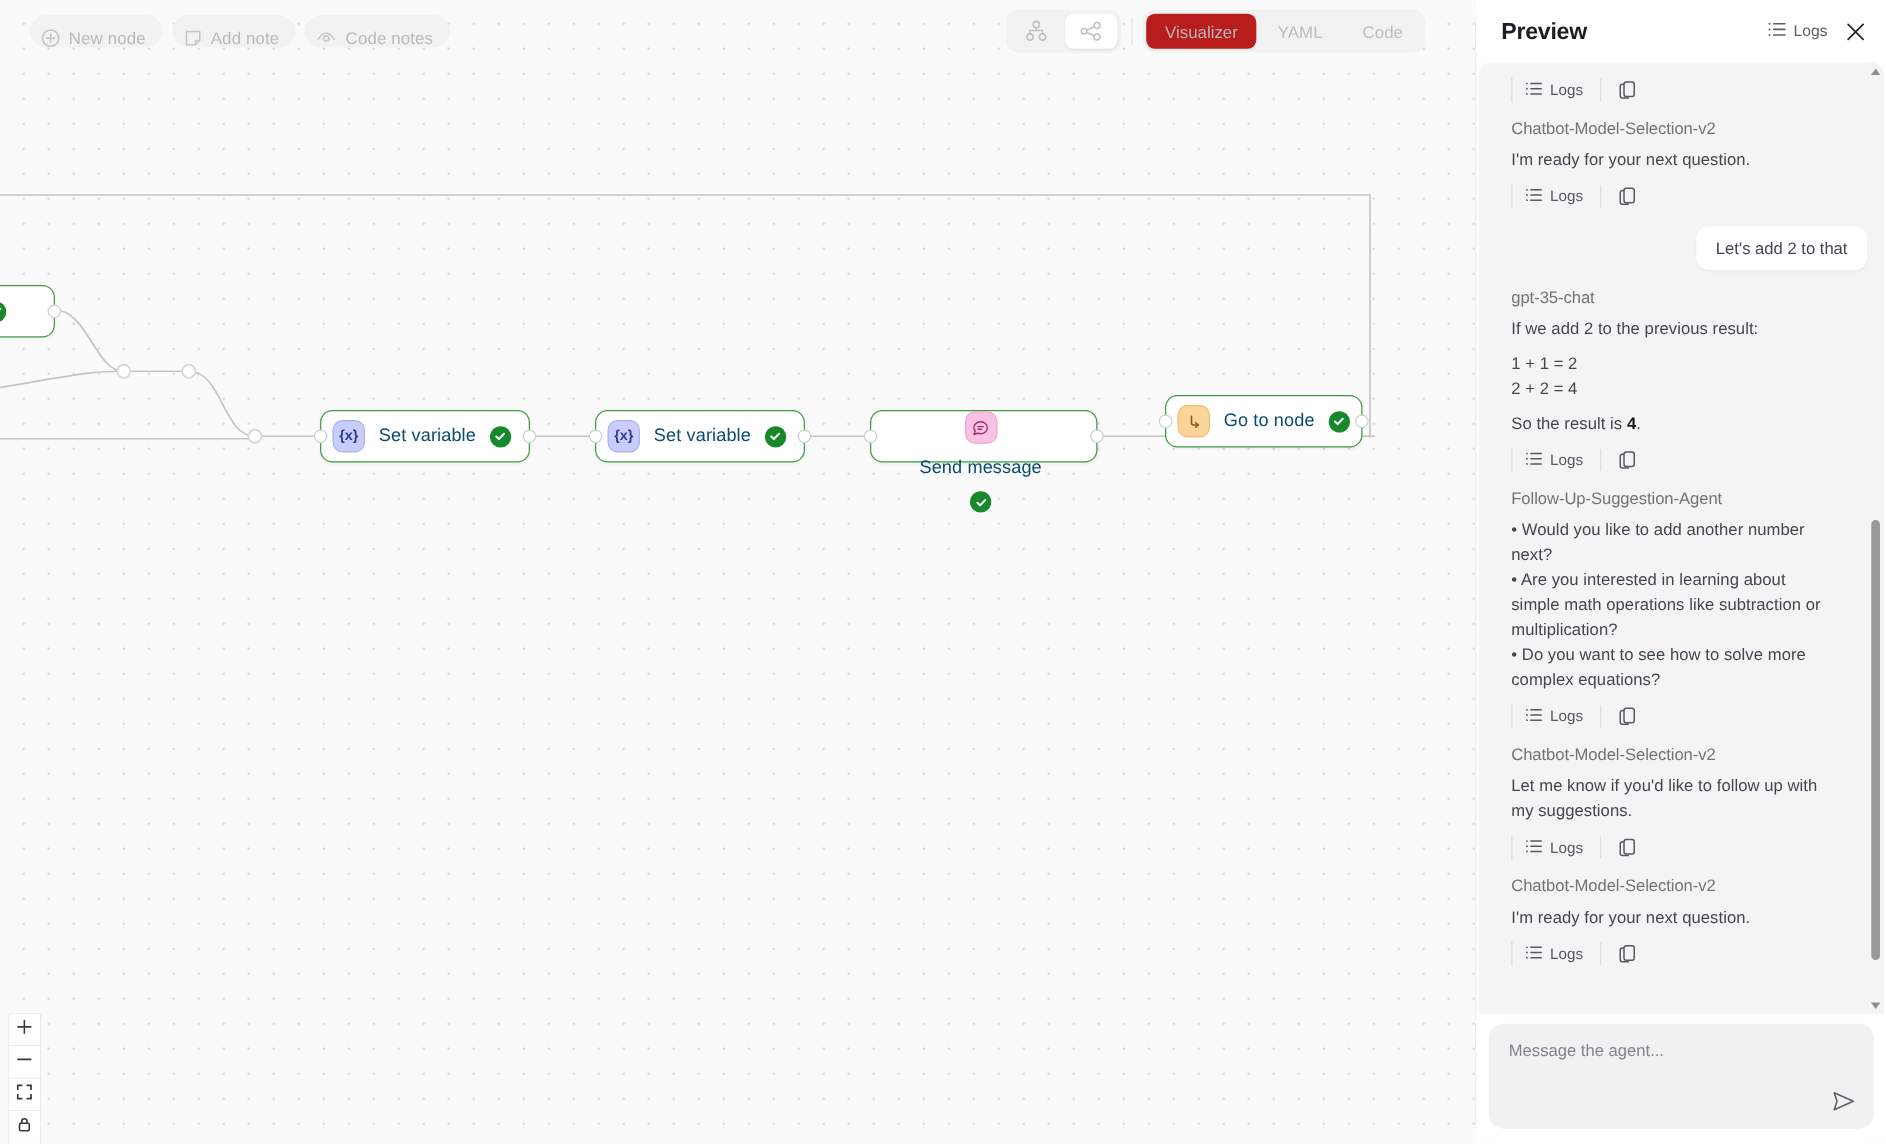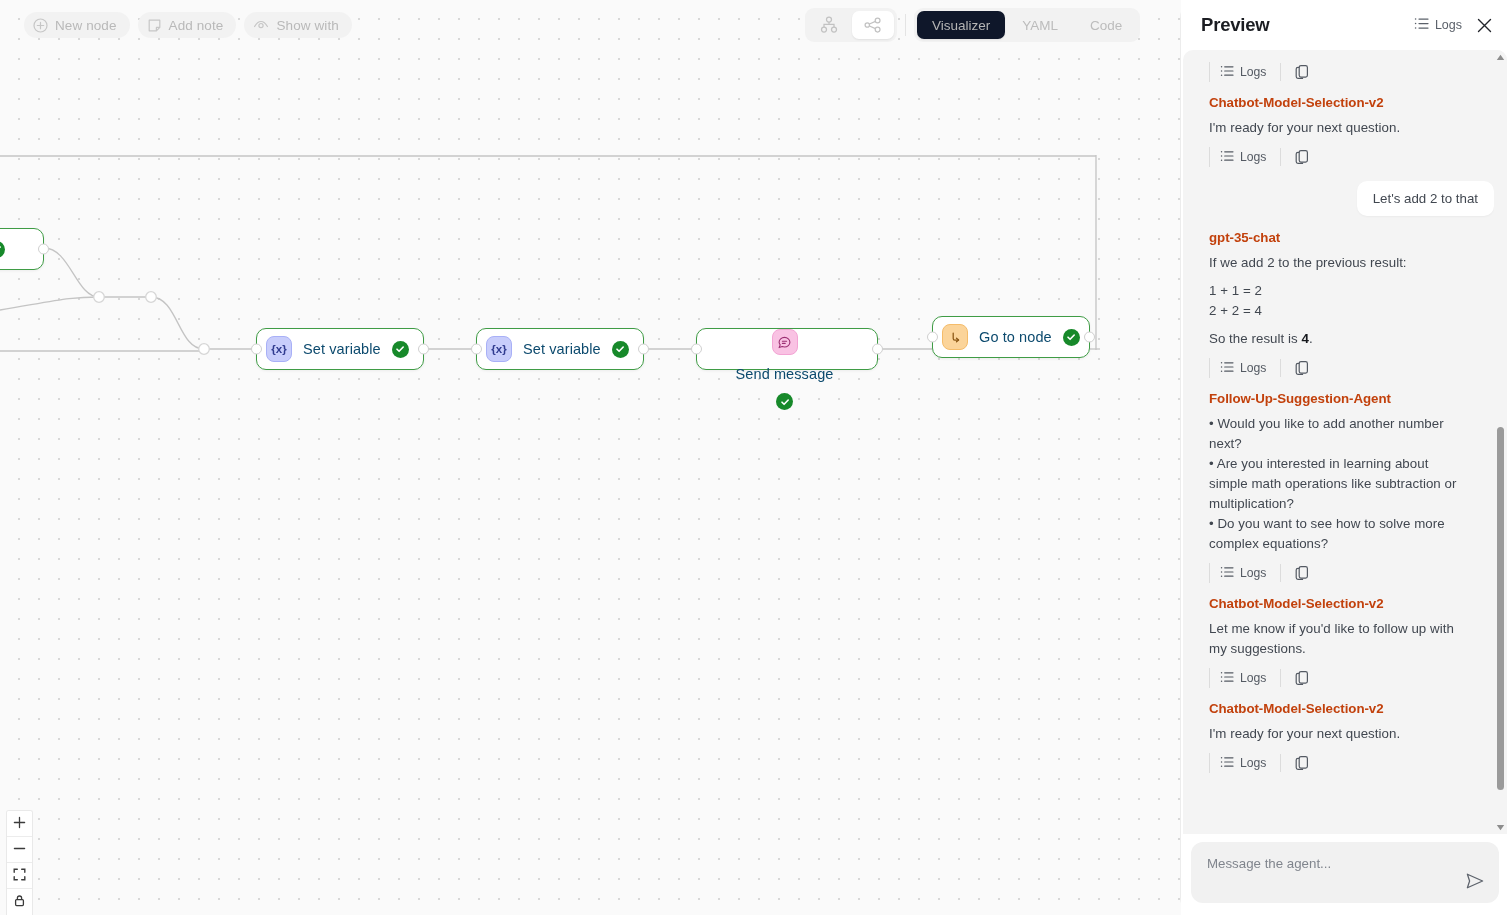--- a/index.html
+++ b/index.html
@@ -21,21 +21,21 @@
     background-position: 9px 9px;
     overflow: hidden;
   }
 
   
   #tl-toolbar {
     position: absolute; top: 12px; left: 24px;
     display: flex; gap: 8px; z-index: 40;
   }
   .pill {
-    display: flex; align-items: center; gap: 7px;
+    display: flex; align-items: flex-end; gap: 7px;
     height: 26px; padding: 0 13px 0 9px;
     border-radius: 14px;
     background: #f2f2f2;
     color: #b9b9b9;
     font-size: 13.5px;
     letter-spacing: .1px;
     white-space: nowrap;
     cursor: pointer;
     user-select: none;
   }
@@ -63,21 +63,21 @@
   .tab-group {
     display:flex; align-items:center;
     background:#f2f2f2; border-radius:9px; padding:3px; gap:2px;
   }
   .tab {
     height: 28px; padding: 0 15px;
     display:flex; align-items:center; justify-content:center;
     border-radius: 7px;
     font-size: 13.5px; color:#bcbcbc; cursor:pointer; white-space:nowrap;
   }
-  .tab.active { background:#0f172a; color:#b5b5b5; box-shadow: 0 1px 2px rgba(0,0,0,.07); }
+  .tab.active { background:#b91c1c; color:#b5b5b5; box-shadow: 0 1px 2px rgba(0,0,0,.07); }
 
   
   #edges { position:absolute; inset:0; width:1180px; height:915px; pointer-events:none; z-index:5; }
 
   
   .node {
     position: absolute;
     height: 42px;
     display: flex; align-items: center;
     gap: 11px;
@@ -161,21 +161,21 @@
     border-radius: 10px 10px 0 0;
     overflow:hidden;
   }
   #chat-scroll {
     position:absolute; inset:0 13px 0 0;
     padding: 8px 0 14px 26px;
     overflow:hidden;
   }
   .msg { margin-bottom: 0; }
   .agent-name {
-    font-size:13.3px; font-weight:700; color:#c2410c;
+    font-size:13.3px; font-weight:400; color:#737373;
     letter-spacing:-.05px;
     margin: 13px 0 8px 0;
   }
   .agent-text {
     font-size:13.3px; color:#414750; line-height:20px;
     letter-spacing:.05px;
     max-width: 252px;
   }
   .agent-text b { color:#16181d; font-weight:700; }
   .agent-text .blank { display:block; height:8px; }
@@ -213,21 +213,21 @@
     top: 48%; bottom: 4%;
     background:#9a9a9a; border-radius:4px; cursor:pointer;
   }
 
   
   #composer-wrap { flex:none; padding: 8px 10px 12px 10px; background:#fff; }
   #composer {
     position:relative;
     background:#f1f1f1;
     border-radius:12px;
-    height: 61px;
+    height: 84px;
     padding: 14px 16px;
   }
   #composer-placeholder {
     font-size:13.3px; color:#80858d;
   }
   #send-btn {
     position:absolute; right:12px; bottom:10px;
     width:24px; height:24px;
     display:flex; align-items:center; justify-content:center;
     cursor:pointer;
@@ -259,21 +259,21 @@
         </span>
         <span>Add note</span>
       </div>
       <div class="pill">
         <span>
           <svg width="16" height="15" viewBox="0 0 16 15">
               <path d="M1.6 8.5c1.9-3.4 4.1-5 6.4-5s4.5 1.6 6.4 5" fill="none" stroke="#c6c6c6" stroke-width="1.2" stroke-linecap="round"></path>
               <circle cx="8" cy="7.6" r="2.1" fill="none" stroke="#c6c6c6" stroke-width="1.2"></circle>
             </svg>
         </span>
-        <span>Show with</span>
+        <span>Code notes</span>
       </div>
     </div>
 
     <div id="tr-toolbar">
       <div class="seg-group">
         <div class="seg-ico">
           <svg width="20" height="20" viewBox="0 0 20 20">
             <circle cx="10" cy="4.6" r="2.5" fill="none" stroke="#c2c2c2" stroke-width="1.25"></circle>
             <circle cx="5" cy="14.6" r="2.5" fill="none" stroke="#c2c2c2" stroke-width="1.25"></circle>
             <circle cx="15" cy="14.6" r="2.5" fill="none" stroke="#c2c2c2" stroke-width="1.25"></circle>

